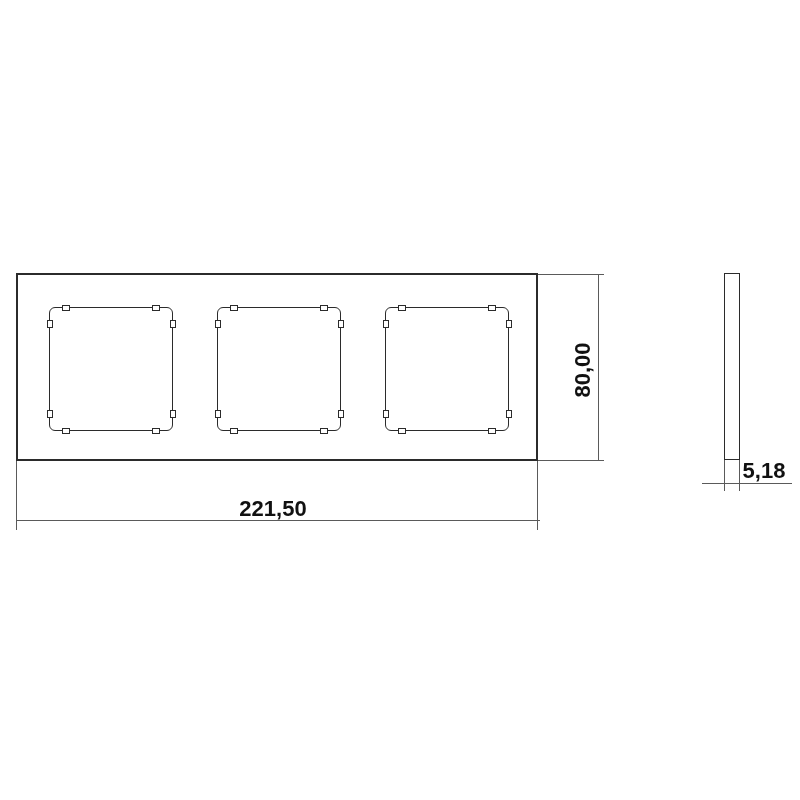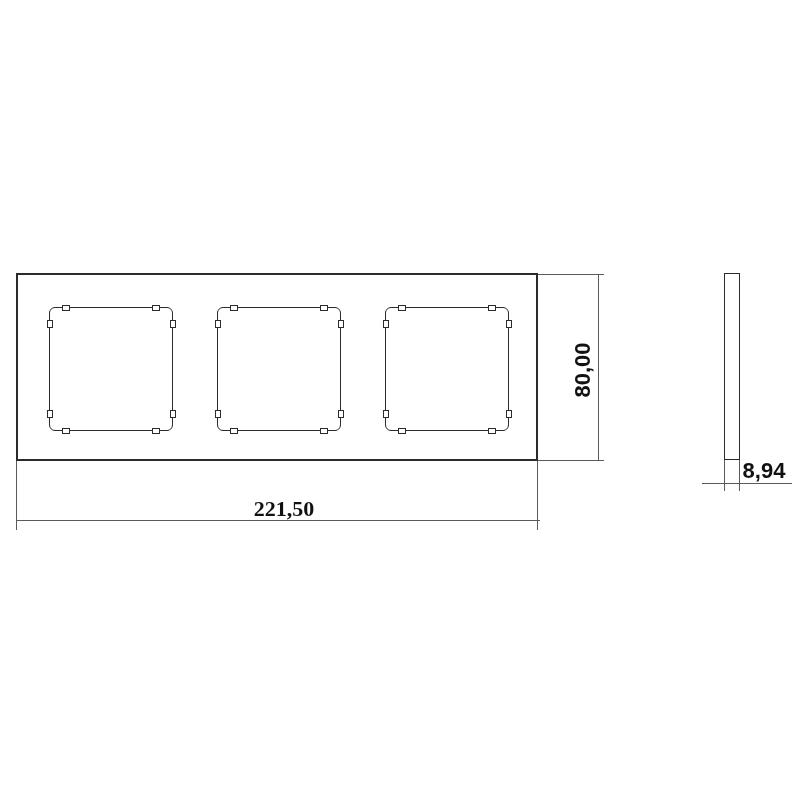--- a/index.html
+++ b/index.html
@@ -51,21 +51,21 @@
   .ext-side-l    {left:724px;top:460px;width:1.3px;height:31px;}
   .ext-side-r    {left:738.5px;top:460px;width:1.3px;height:31px;}
   .dim-thickness {left:702px;top:483px;width:90px;height:1.3px;}
   
   .dim-label{
     position:absolute;
     font-weight:700;font-size:22px;line-height:1;
     color:var(--text,#111111);
     white-space:nowrap;
   }
-  .label-width    {left:284px;top:509px;transform:translate(-50%,-50%);font-family:Liberation Serif, serif;}
+  .label-width    {left:273px;top:509px;transform:translate(-50%,-50%);}
   .label-height   {left:583px;top:370px;transform:translate(-50%,-50%) rotate(-90deg);}
   .label-thickness{left:764px;top:471px;transform:translate(-50%,-50%);}
 </style>
 </head>
 <body>
 
 <div id="canvas">
 
   <div class="outline front-frame">
 
@@ -111,15 +111,15 @@
   <div class="dline dim-height"></div>
   <div class="dline ext-left-down"></div>
   <div class="dline ext-right-down"></div>
   <div class="dline dim-width"></div>
   <div class="dline ext-side-l"></div>
   <div class="dline ext-side-r"></div>
   <div class="dline dim-thickness"></div>
 
   <div class="dim-label label-width">221,50</div>
   <div class="dim-label label-height">80,00</div>
-  <div class="dim-label label-thickness">8,94</div>
+  <div class="dim-label label-thickness">5,18</div>
 
 </div>
 
 </body></html>

